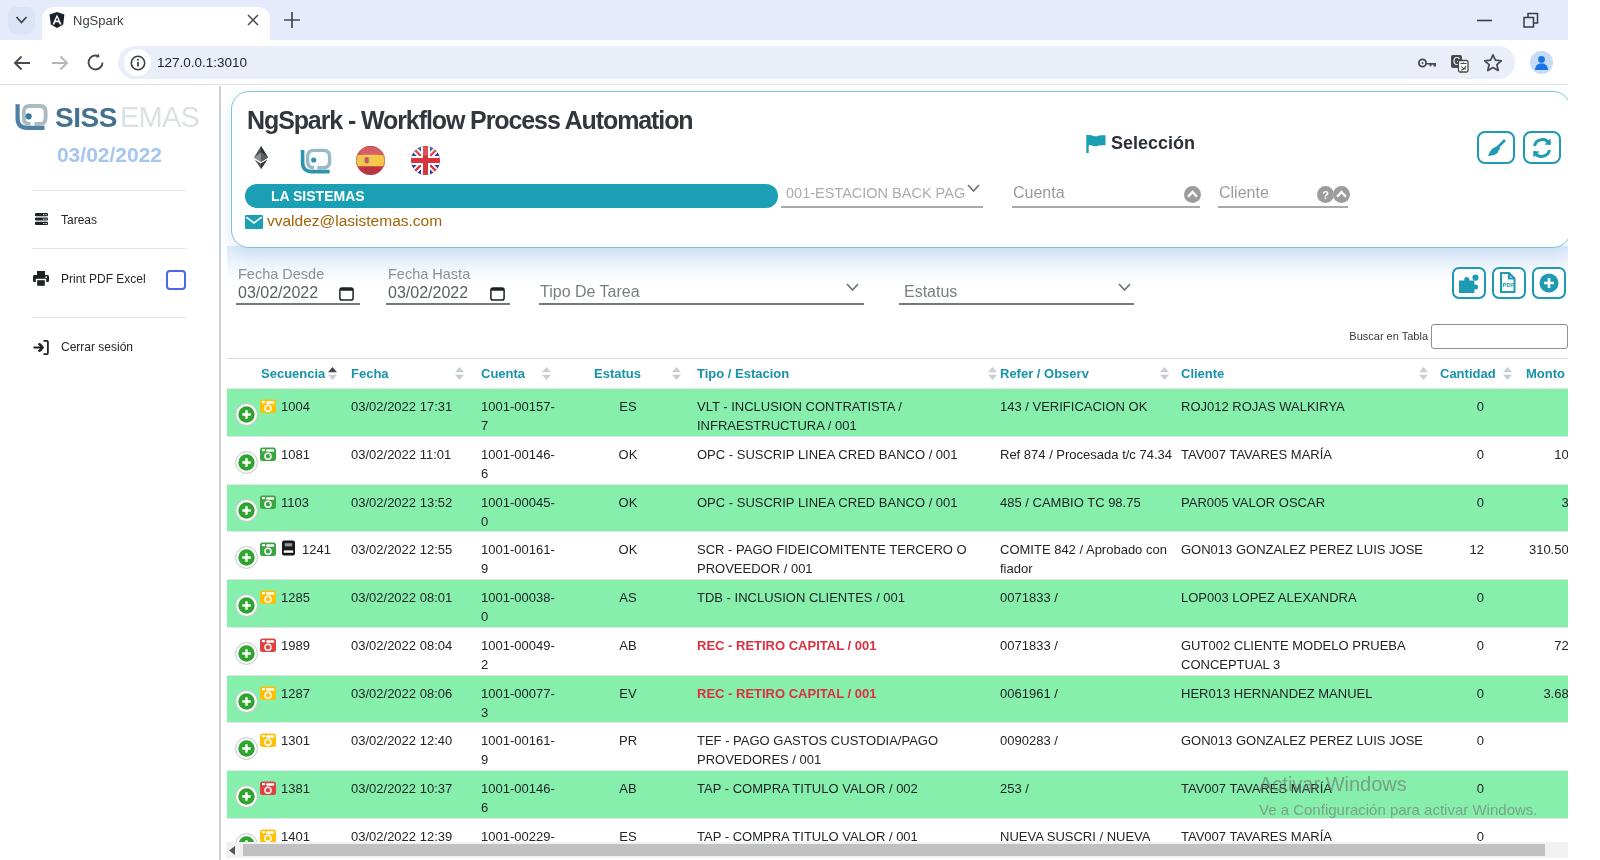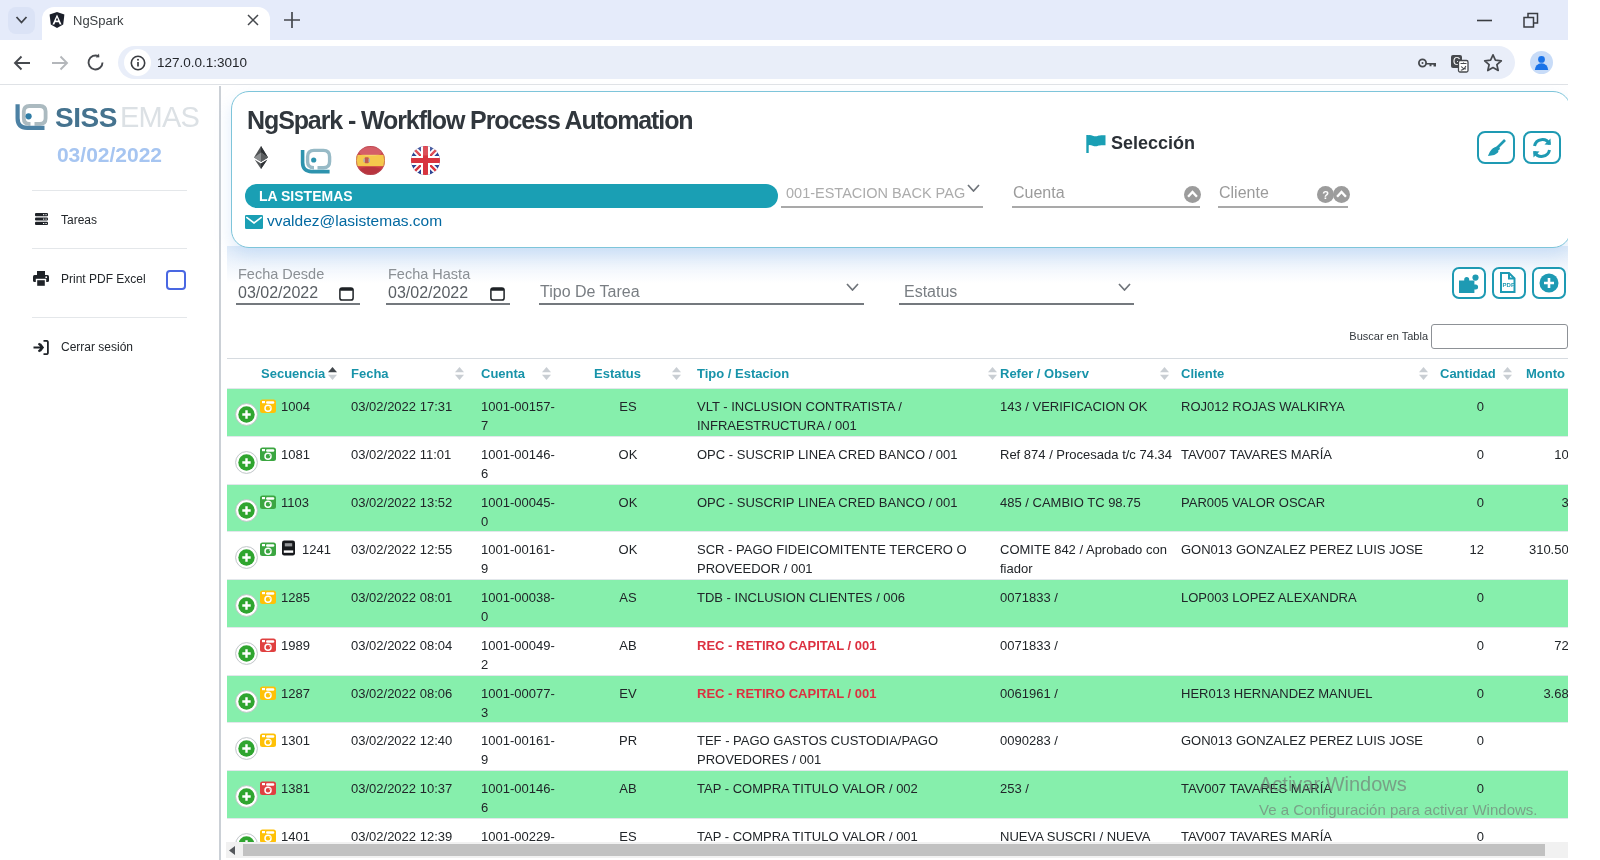--- a/index.html
+++ b/index.html
@@ -21,21 +21,21 @@
 #app{left:0;top:86px;width:1600px;height:774px;background:#fff}
 #sideborder{left:219px;top:86px;width:2px;height:774px;background:#CBD0D6}
 .sdiv{left:32px;width:155px;height:1px;background:#E4E7EA}
 .sitem{left:61px;font-size:12px;color:#23272B}
 #sidedate{left:0px;top:143px;width:219px;text-align:center;font-size:21px;font-weight:bold;color:#A6C5F1}
 #chk{left:166px;top:270px;width:20px;height:20px;border:2px solid #4967E2;border-radius:4px;background:#fff}
 
 #gradband{left:227px;top:246px;width:1356px;height:60px;background:linear-gradient(180deg,#E1ECF9 0%,rgba(255,255,255,0) 62%)}
 #card{left:231px;top:91px;width:1340px;height:157px;background:#fff;border:1px solid #7EC5DA;border-radius:18px;box-shadow:0 8px 16px rgba(140,185,235,.27)}
 #title{left:247px;top:106px;font-size:25px;font-weight:bold;color:#31373D;letter-spacing:-1.1px}
-#pill{left:245px;top:184px;width:533px;height:24px;border-radius:12px;background:#1A9FB4;color:#fff;font-weight:bold;font-size:14px;line-height:24px;padding-left:14px}
+#pill{left:245px;top:184px;width:533px;height:24px;border-radius:12px;background:#1A9FB4;color:#fff;font-weight:bold;font-size:14px;line-height:24px;padding-left:26px}
 .ulbl{font-size:16px;color:#9B9B9B}
 #selh{left:1111px;top:133px;font-size:18px;font-weight:bold;color:#2B3036}
 .tbtn{width:38px;height:33px;border:2px solid #1E9AB3;border-radius:8px;background:#fff}
 .tbtn2{width:34px;height:32px;border:2px solid #1E9AB3;border-radius:7px;background:#fff}
 
 .flbl{font-size:14.5px;color:#8B9095}
 .fval{font-size:16px;color:#5A5F64}
 .fuline{height:2px;background:#74797E}
 .suline{height:1px;background:#989DA3}
 
@@ -233,21 +233,21 @@
         <path d="M14.5 0 V29 M0 14.5 H29" stroke="#fff" stroke-width="9"></path>
         <path d="M14.5 0 V29 M0 14.5 H29" stroke="#D8343F" stroke-width="5"></path>
         <ellipse cx="14.5" cy="5" rx="12" ry="4.5" fill="#fff" opacity="0.14"></ellipse>
       </g>
 </svg>
 <div class="st" id="pill">LA SISTEMAS</div>
 <svg class="st" style="left:245px;top:215px" width="18" height="14" viewBox="0 0 18 14">
       <rect width="18" height="14" rx="1.3" fill="#1A9FB4"></rect>
       <path d="M1.3 2.2 L9 8 L16.7 2.2" fill="none" stroke="#fff" stroke-width="1.6"></path>
     </svg>
-<div class="st" style="left:267px;top:212px;font-size:15.5px;color:#0369a1">vvaldez@lasistemas.com</div>
+<div class="st" style="left:267px;top:212px;font-size:15.5px;color:#a16207">vvaldez@lasistemas.com</div>
 <svg class="st" style="left:1085px;top:134px" width="21" height="19" viewBox="0 0 21 19">
       <path d="M2.5 1 V19" stroke="#1A9FB4" stroke-width="2.4"></path>
       <path d="M2.5 1.5 C6 -0.5 9 3.5 12.5 2 C16 0.8 18 1.5 20.5 1.2 V11.2 C18 11.5 16 10.8 12.5 12 C9 13.5 6 9.5 2.5 11.5 Z" fill="#1A9FB4"></path>
     </svg>
 <div class="st" id="selh">Selección</div>
 <div class="st tbtn" style="left:1477px;top:131px"></div>
 <svg class="st" style="left:1487px;top:139px" width="19" height="18" viewBox="0 0 19 18">
       <path d="M18 1 L10.5 8.5" stroke="#1E9AB3" stroke-width="2.6"></path>
       <path d="M11.5 6.5 L13 10 L9 13.5 L5.5 9.5 Z" fill="#1E9AB3"></path>
       <path d="M8.5 8.5 C4 9.5 2.5 13 1 17 C5.5 16.5 9.5 16 11.5 12.5 Z" fill="#1E9AB3"></path>
@@ -484,21 +484,21 @@
         <rect x="2" y="3" width="3" height="2.2" fill="#fff"></rect>
         <rect x="6" y="3.2" width="8.3" height="2.6" rx="1.3" fill="#fff"></rect>
         <circle cx="8" cy="10.3" r="3" stroke="#fff" stroke-width="1.5" fill="none"></circle>
         <path d="M8.8 8.2 L11 9 L9.6 10.6 Z" fill="#FFC107"></path>
         <path d="M9 8.4 L10.8 8.9 L9.8 10" fill="#fff"></path>
       </svg>
 <div class="c num">1285</div>
 <div class="c fe">03/02/2022 08:01</div>
 <div class="c cu">1001-00038-<br>0</div>
 <div class="c est">AS</div>
-<div class="c ti">TDB - INCLUSION CLIENTES / 006</div>
+<div class="c ti">TDB - INCLUSION CLIENTES / 001</div>
 <div class="c re">0071833 /</div>
 <div class="c cl">LOP003 LOPEZ ALEXANDRA</div>
 <div class="c cant">0</div>
 <div class="c mont">0,00</div>
 </div>
 <div class="row" style="top:627px">
 <svg class="pl" width="23" height="23" viewBox="0 0 23 23">
         <circle cx="11.5" cy="11.5" r="10.9" fill="#fff" stroke="#B9BEC2" stroke-width="0.9"></circle>
         <circle cx="11.5" cy="11.5" r="8.2" fill="#2FA52F"></circle>
         <path d="M11.5 7.3 V15.7 M7.3 11.5 H15.7" stroke="#fff" stroke-width="2.4"></path>
@@ -510,20 +510,21 @@
         <circle cx="8" cy="10.3" r="3" stroke="#fff" stroke-width="1.5" fill="none"></circle>
         <path d="M8.8 8.2 L11 9 L9.6 10.6 Z" fill="#E04040"></path>
         <path d="M9 8.4 L10.8 8.9 L9.8 10" fill="#fff"></path>
       </svg>
 <div class="c num">1989</div>
 <div class="c fe">03/02/2022 08:04</div>
 <div class="c cu">1001-00049-<br>2</div>
 <div class="c est">AB</div>
 <div class="c ti red">REC - RETIRO CAPITAL / 001</div>
 <div class="c re">0071833 /</div>
+<div class="c cl">GUT002 CLIENTE MODELO PRUEBA<br>CONCEPTUAL 3</div>
 <div class="c cant">0</div>
 <div class="c mont">725,00</div>
 </div>
 <div class="row gr" style="top:675px">
 <svg class="pl" width="23" height="23" viewBox="0 0 23 23">
         <circle cx="11.5" cy="11.5" r="10.9" fill="#fff" stroke="#B9BEC2" stroke-width="0.9"></circle>
         <circle cx="11.5" cy="11.5" r="8.2" fill="#2FA52F"></circle>
         <path d="M11.5 7.3 V15.7 M7.3 11.5 H15.7" stroke="#fff" stroke-width="2.4"></path>
       </svg>
 <svg class="cam" width="16" height="16" viewBox="0 0 16 16">

